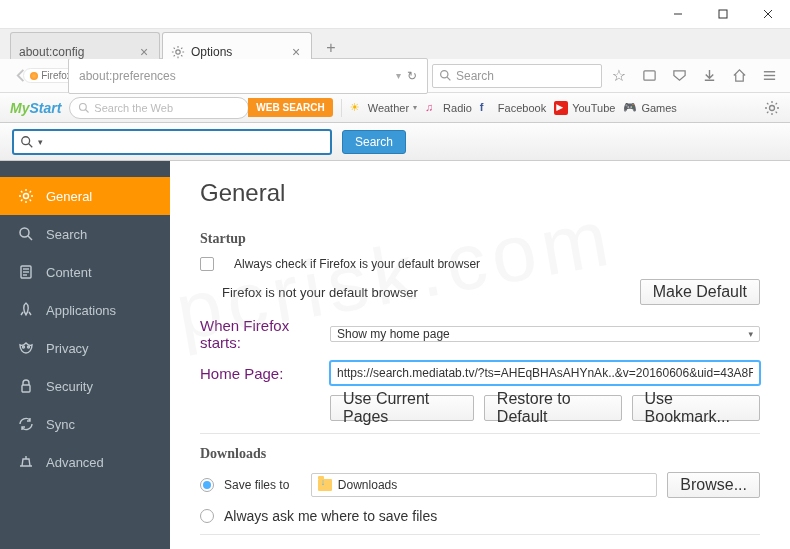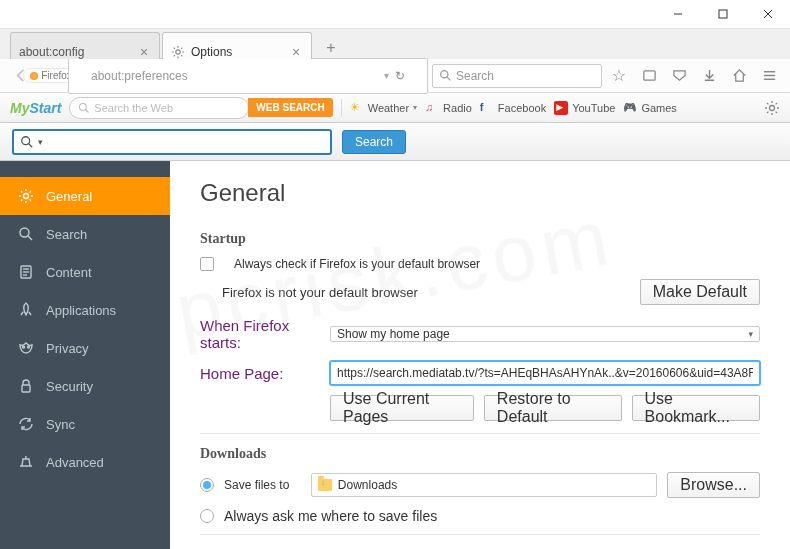--- a/index.html
+++ b/index.html
@@ -16,21 +16,21 @@
     .tab.active { background: #fcfcfc; color: #333; }
     .tab .icon { width: 14px; height: 14px; margin-right: 6px; }
     .tab-close { margin-left: auto; width: 14px; height: 14px; display: flex; align-items: center; justify-content: center; color: #888; font-size: 14px; }
     .tab-new { width: 26px; height: 22px; display: flex; align-items: center; justify-content: center; color: #888; font-size: 16px; margin-left: 4px; }
 
     
     .nav-bar { height: 34px; background: #fcfcfc; border-bottom: 1px solid #ddd; display: flex; align-items: center; padding: 0 8px; gap: 4px; }
     .nav-btn { width: 26px; height: 26px; display: flex; align-items: center; justify-content: center; color: #858585; border-radius: 2px; }
     .nav-btn.disabled { color: #c5c5c5; }
     .nav-btn svg { width: 15px; height: 15px; }
-    .url-bar { flex: 1; height: 36px; border: 1px solid #ccc; border-radius: 2px; display: flex; align-items: center; padding: 0 22px; background: #fff; font-size: 12px; color: #555; }
+    .url-bar { flex: 1; height: 36px; border: 1px solid #ccc; border-radius: 2px; display: flex; align-items: center; padding: 0 10px; background: #fff; font-size: 12px; color: #555; }
     .firefox-badge { background: #fff; border: 1px solid #e8e8e8; border-radius: 10px; padding: 1px 6px; font-size: 10px; color: #777; display: flex; align-items: center; gap: 3px; }
     .fox-dot { width: 8px; height: 8px; border-radius: 50%; background: radial-gradient(circle, #ffb84d, #ff8c1a); }
     .url-text { flex: 1; color: #999; }
     .search-box { width: 170px; height: 24px; border: 1px solid #ccc; border-radius: 2px; display: flex; align-items: center; padding: 0 6px; background: #fff; font-size: 12px; color: #999; }
     .search-box .mag { width: 13px; height: 13px; margin-right: 4px; }
 
     
     .mystart-bar { height: 30px; background: linear-gradient(#fdfdfd, #f1f1f1); border-bottom: 1px solid #ccc; display: flex; align-items: center; padding: 0 10px; gap: 8px; font-size: 12px; }
     .mystart-logo { font-weight: 600; font-style: italic; color: #40a0d8; font-size: 14px; }
     .mystart-logo span { color: #7ec74d; }

